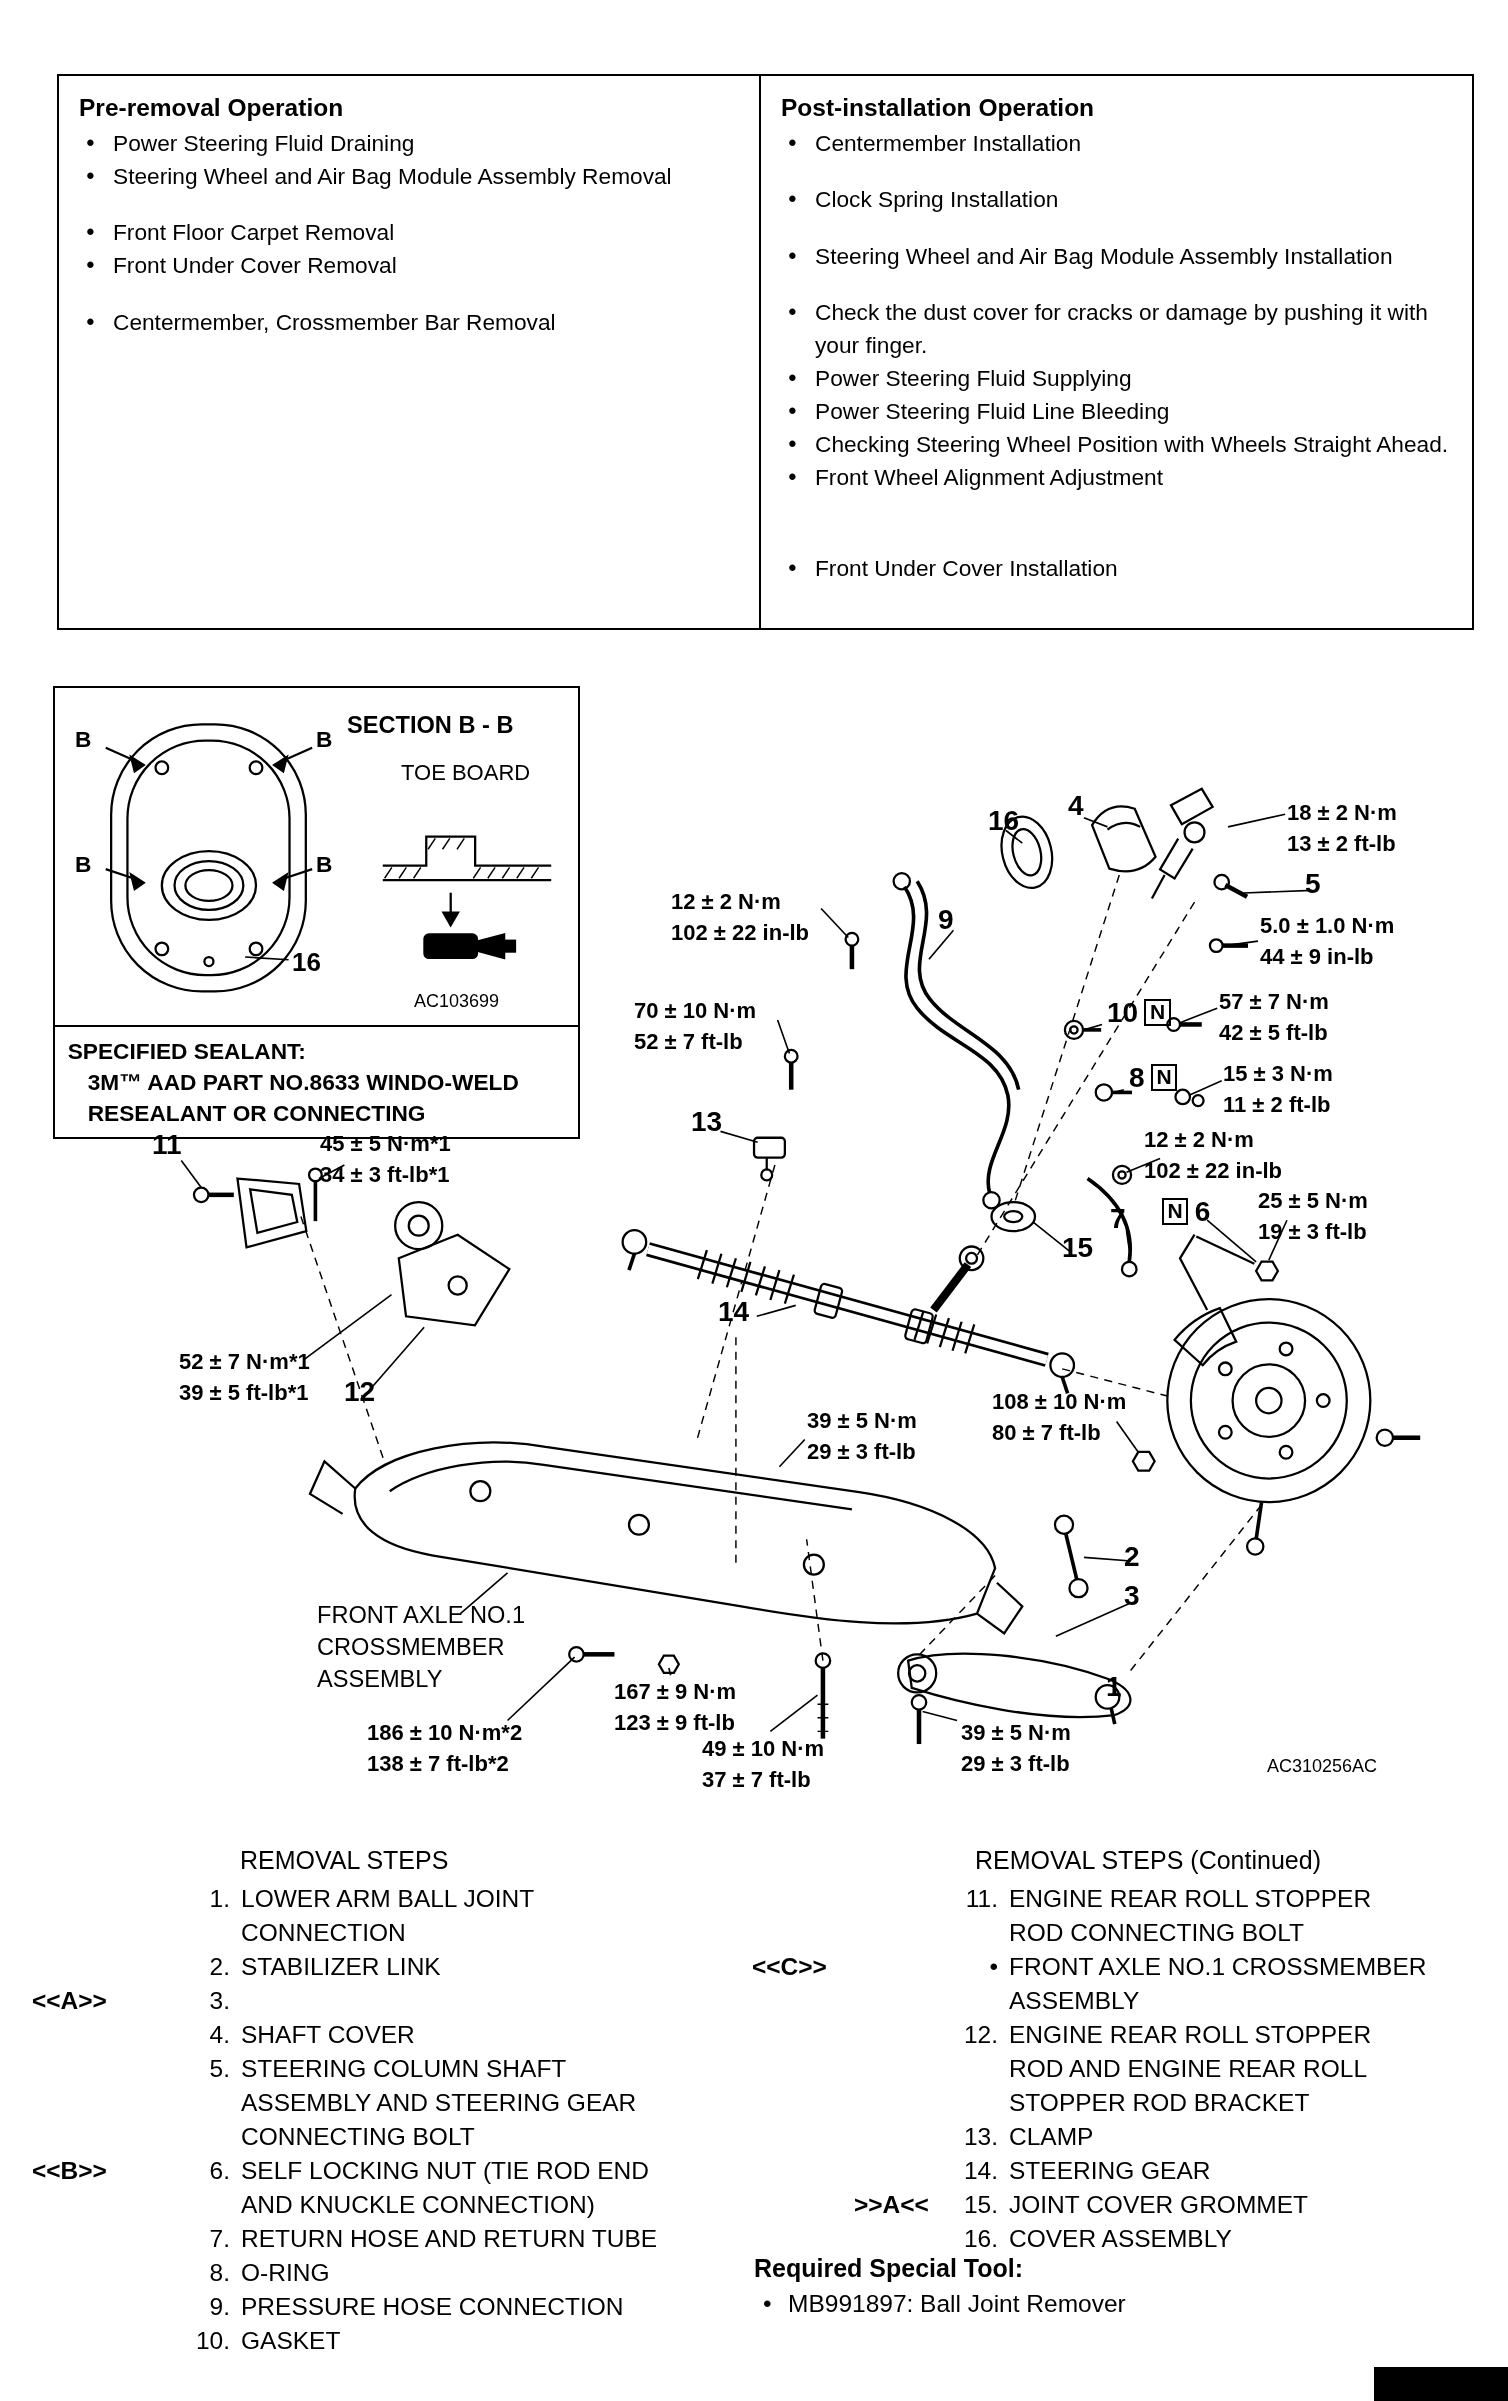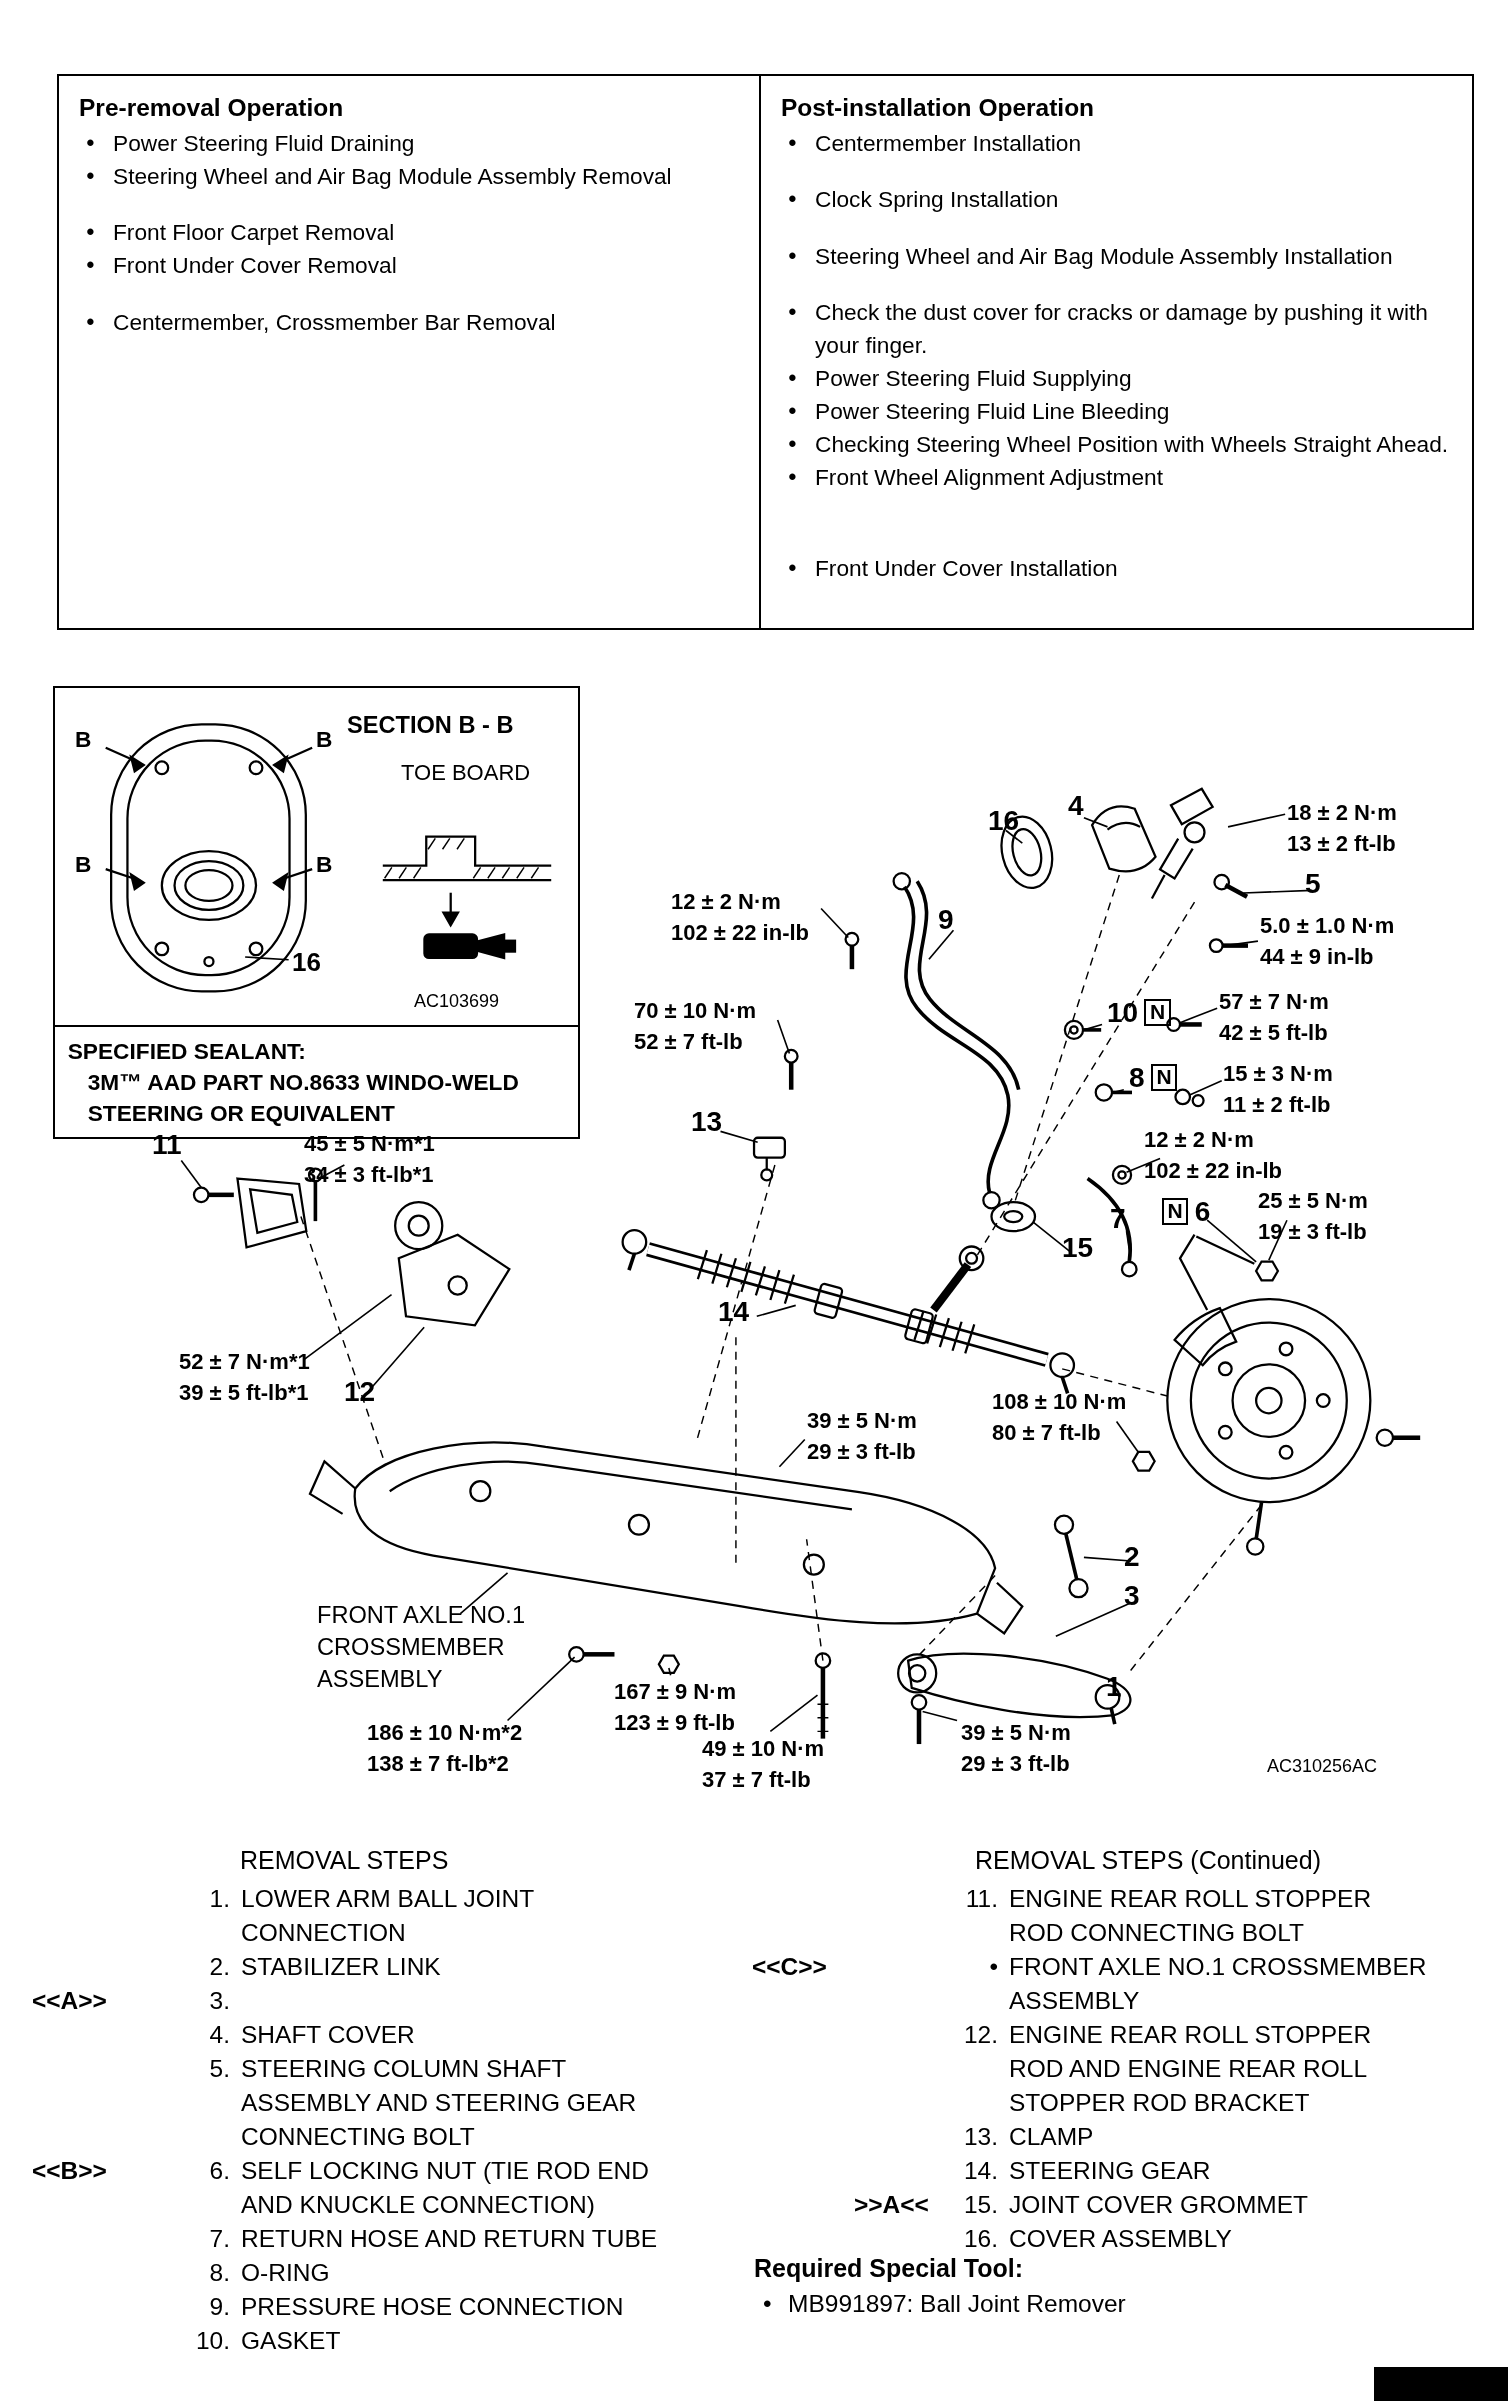--- a/index.html
+++ b/index.html
@@ -132,21 +132,21 @@
     <div class="b-mark" style="left:261px;top:38px">B</div>
     <div class="b-mark" style="left:20px;top:163px">B</div>
     <div class="b-mark" style="left:261px;top:163px">B</div>
     <div class="inset-title" style="left:292px;top:23.6px">SECTION B - B</div>
     <div class="inset-sub" style="left:346px;top:72px">TOE BOARD</div>
     <div class="co16-inset" style="left:237px;top:259px">16</div>
     <div class="fig-code" style="left:359px;top:303px">AC103699</div>
     <div class="sealant">
       <div>SPECIFIED SEALANT:</div>
       <div class="ind">3M™ AAD PART NO.8633 WINDO-WELD</div>
-      <div class="ind">STEERING OR EQUIVALENT</div>
+      <div class="ind">RESEALANT OR CONNECTING</div>
     </div>
   </div>
 
   <svg class="dsvg" width="1509" height="1151" viewBox="0 0 1665 1270">
 
     <g stroke="#000" stroke-width="1.8">
       <line x1="1418" y1="158" x2="1355" y2="172"></line>
       <line x1="1388" y1="298" x2="1352" y2="303"></line>
       <line x1="1448" y1="242" x2="1372" y2="245"></line>
       <line x1="906" y1="262" x2="936" y2="294"></line>
@@ -363,21 +363,21 @@
     <div>11 ± 2 ft-lb</div>
   </div>
   <div class="tq" style="left:1144px;top:1124px">
     <div>12 ± 2 N·m</div>
     <div>102 ± 22 in-lb</div>
   </div>
   <div class="tq" style="left:1258px;top:1185px">
     <div>25 ± 5 N·m</div>
     <div>19 ± 3 ft-lb</div>
   </div>
-  <div class="tq" style="left:304px;top:1128px">
+  <div class="tq" style="left:320px;top:1128px">
     <div>45 ± 5 N·m*1</div>
     <div>34 ± 3 ft-lb*1</div>
   </div>
   <div class="tq" style="left:179px;top:1346px">
     <div>52 ± 7 N·m*1</div>
     <div>39 ± 5 ft-lb*1</div>
   </div>
   <div class="tq" style="left:807px;top:1405px">
     <div>39 ± 5 N·m</div>
     <div>29 ± 3 ft-lb</div>

